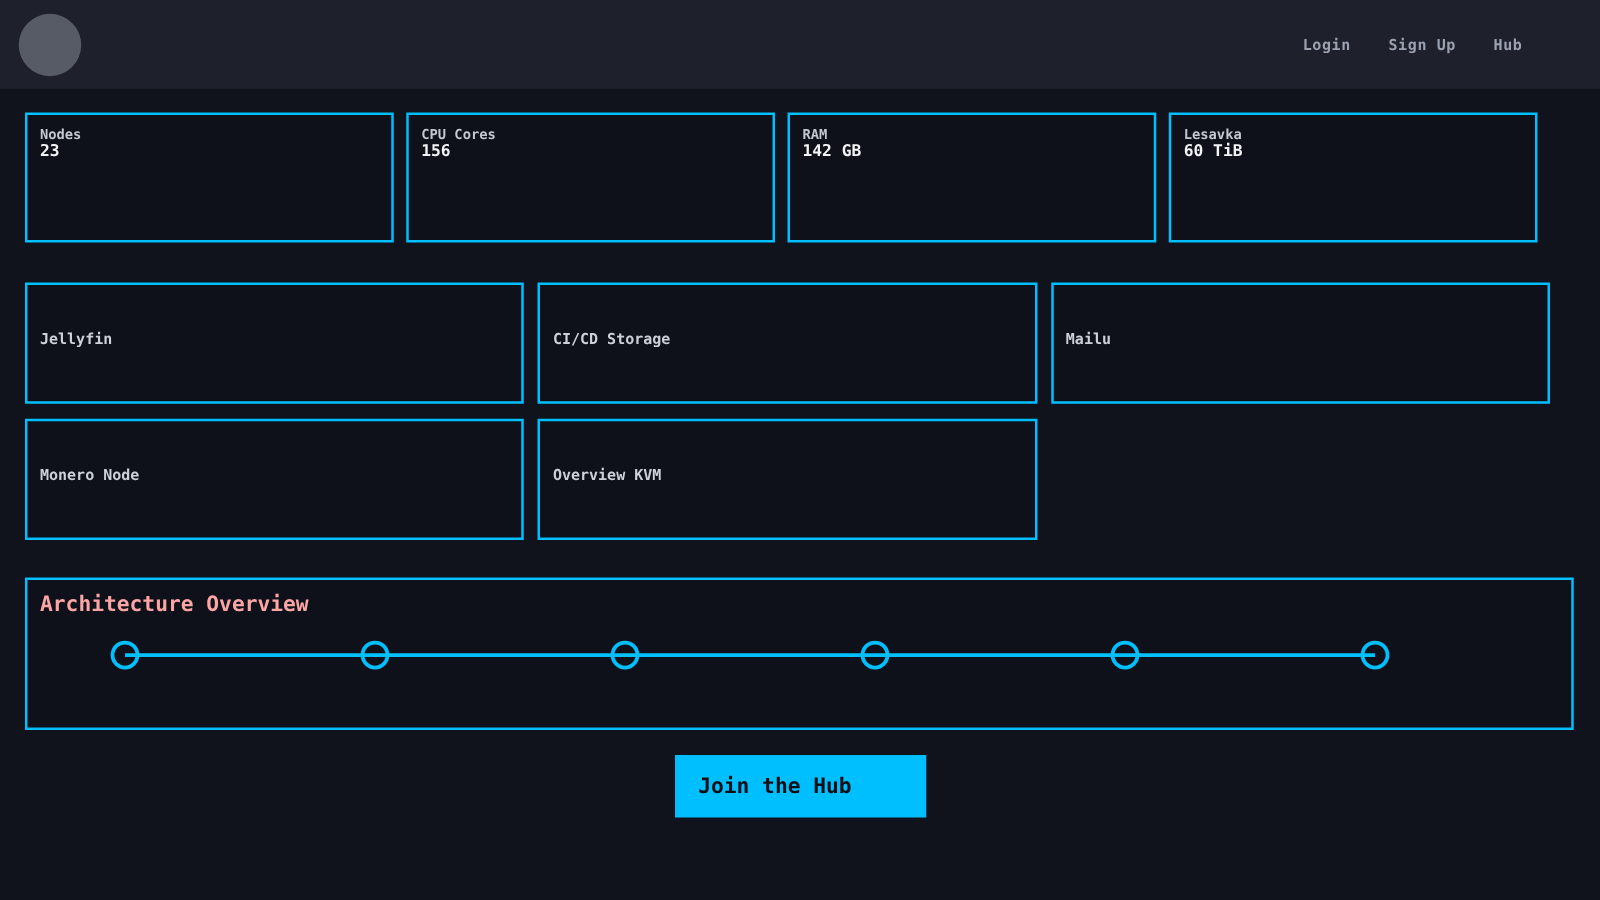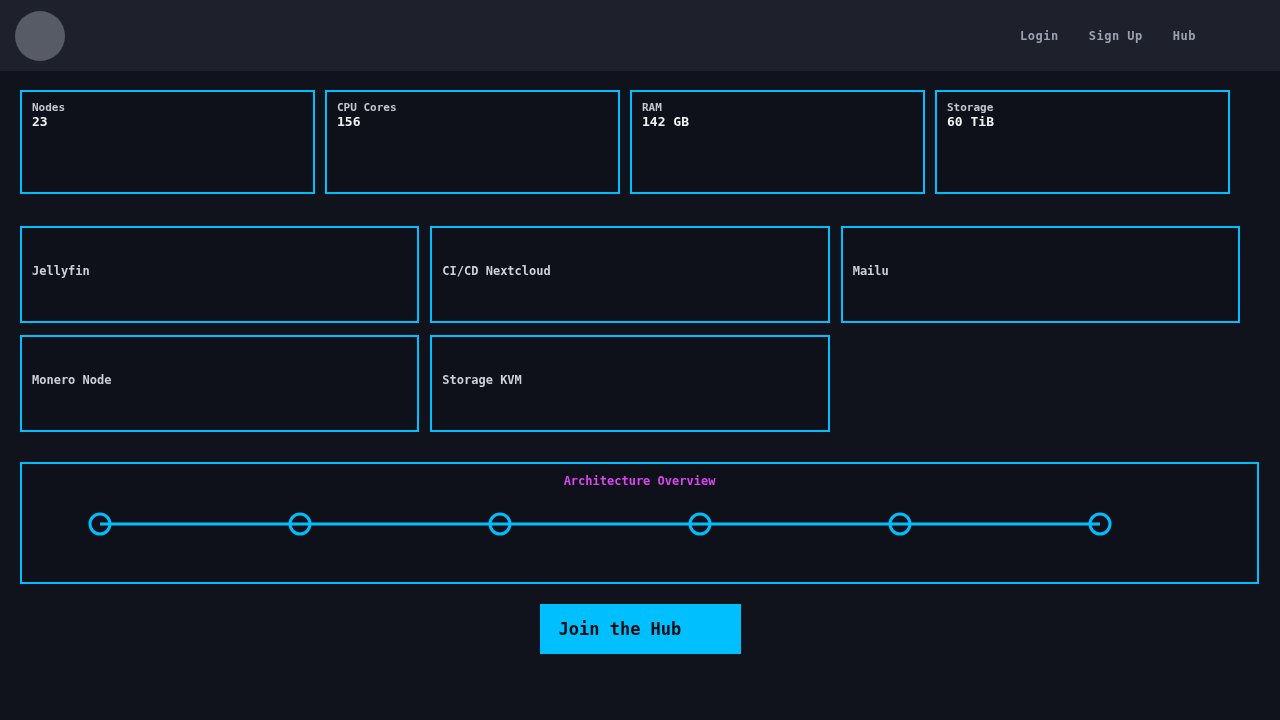--- a/index.html
+++ b/index.html
@@ -18,21 +18,21 @@
   }
   .logo {
     width: 50px; height: 50px;
     border-radius: 50%;
     background: #565b66;
     margin-left: 15px;
     cursor: pointer;
   }
   .nav-links {
     margin-left: auto;
-    margin-right: 84px;
+    margin-right: 62px;
     display: flex;
     gap: 30px;
   }
   .nav-link {
     color: #9ba1b1;
     font-size: 12px;
     letter-spacing: 0.5px;
     cursor: pointer;
   }
   
@@ -70,21 +70,21 @@
   }
   
   .overview-card {
     width: 1239px; height: 122px;
     margin: 30px 0 0 20px;
     border: 2px solid #00bfff;
     background: #0e1119;
     position: relative;
     padding: 10px;
   }
-  .overview-title { font-size: 12px; color: #d946ef; text-align: center; }
+  .overview-title { font-size: 17px; color: #fca5a5; }
   .timeline-svg {
     position: absolute;
     left: 0; top: 0;
     width: 1235px; height: 118px;
   }
   
   .cta-button {
     display: block;
     width: 201px; height: 50px;
     margin: 20px auto 0 auto;
@@ -118,31 +118,31 @@
   </div>
   <div class="stat-card">
     <div class="stat-label">CPU Cores</div>
     <div class="stat-value">156</div>
   </div>
   <div class="stat-card">
     <div class="stat-label">RAM</div>
     <div class="stat-value">142 GB</div>
   </div>
   <div class="stat-card">
-    <div class="stat-label">Storage</div>
+    <div class="stat-label">Lesavka</div>
     <div class="stat-value">60 TiB</div>
   </div>
 </div>
 
 <div class="services-grid">
   <div class="service-card">Jellyfin</div>
-  <div class="service-card">CI/CD Nextcloud</div>
+  <div class="service-card">CI/CD Storage</div>
   <div class="service-card">Mailu</div>
   <div class="service-card">Monero Node</div>
-  <div class="service-card">Storage KVM</div>
+  <div class="service-card">Overview KVM</div>
 </div>
 
 <div class="overview-card">
   <div class="overview-title">Architecture Overview</div>
   <svg class="timeline-svg" viewBox="0 0 1235 118" xmlns="http://www.w3.org/2000/svg">
       <line x1="78" x2="1078" y1="60" y2="60" stroke="#00bfff" stroke-width="3"></line>
       <circle cx="78" cy="60" r="10" fill="none" stroke="#00bfff" stroke-width="3"></circle>
       <circle cx="278" cy="60" r="10" fill="none" stroke="#00bfff" stroke-width="3"></circle>
       <circle cx="478" cy="60" r="10" fill="none" stroke="#00bfff" stroke-width="3"></circle>
       <circle cx="678" cy="60" r="10" fill="none" stroke="#00bfff" stroke-width="3"></circle>

